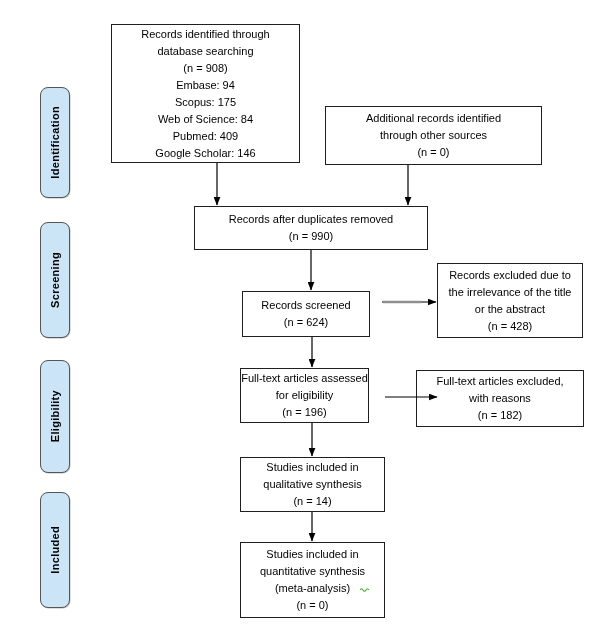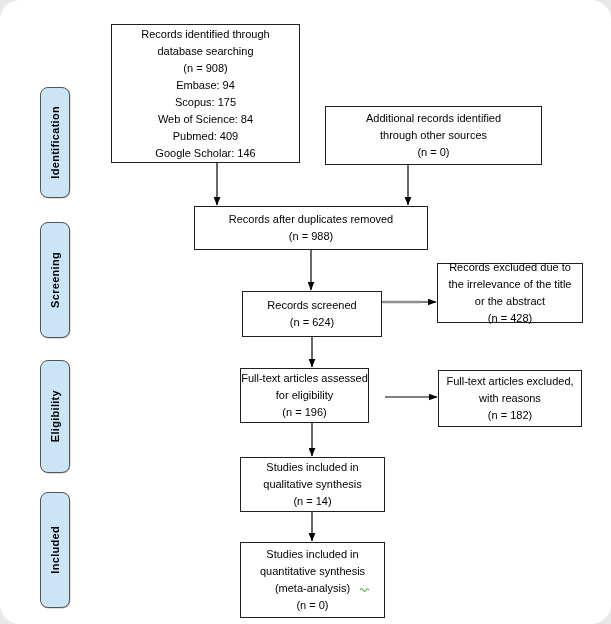--- a/index.html
+++ b/index.html
@@ -12,21 +12,20 @@
   }
   *{margin:0;padding:0;box-sizing:border-box;}
   html,body{background:#e8e8e8;}
   #canvas{
     position:relative;
     width:611px;height:624px;
     background:var(--background);
     font-family:"Liberation Sans","DejaVu Sans",sans-serif;
     color:#000;
     overflow:hidden;
-    border-radius:20px;
   }
   
   .fbox{
     position:absolute;
     background:#fff;
     border:1px solid var(--box-border);
     display:flex;align-items:center;justify-content:center;
     text-align:center;
   }
   .btxt{
@@ -86,42 +85,42 @@
   </div>
 
   <div class="fbox" style="left:325px;top:106px;width:217px;height:59px">
     <div class="btxt">Additional records identified
 through other sources
 (n = 0)</div>
   </div>
 
   <div class="fbox" style="left:194px;top:206px;width:234px;height:44px">
     <div class="btxt">Records after duplicates removed
-(n = 988)</div>
+(n = 990)</div>
   </div>
 
-  <div class="fbox" style="left:242px;top:291px;width:140px;height:46px">
+  <div class="fbox" style="left:242px;top:291px;width:128px;height:46px">
     <div class="btxt">Records screened
 (n = 624)</div>
   </div>
 
-  <div class="fbox" style="left:437px;top:263px;width:146px;height:60px">
+  <div class="fbox" style="left:437px;top:263px;width:146px;height:75px">
     <div class="btxt">Records excluded due to
 the irrelevance of the title
 or the abstract
 (n = 428)</div>
   </div>
 
   <div class="fbox" style="left:240px;top:368px;width:129px;height:55px">
     <div class="btxt">Full-text articles assessed
 for eligibility
 (n = 196)</div>
   </div>
 
-  <div class="fbox" style="left:438px;top:370px;width:144px;height:57px">
+  <div class="fbox" style="left:416px;top:370px;width:168px;height:57px">
     <div class="btxt">Full-text articles excluded,
 with reasons
 (n = 182)</div>
   </div>
 
   <div class="fbox" style="left:240px;top:457px;width:145px;height:55px">
     <div class="btxt">Studies included in
 qualitative synthesis
 (n = 14)</div>
   </div>

